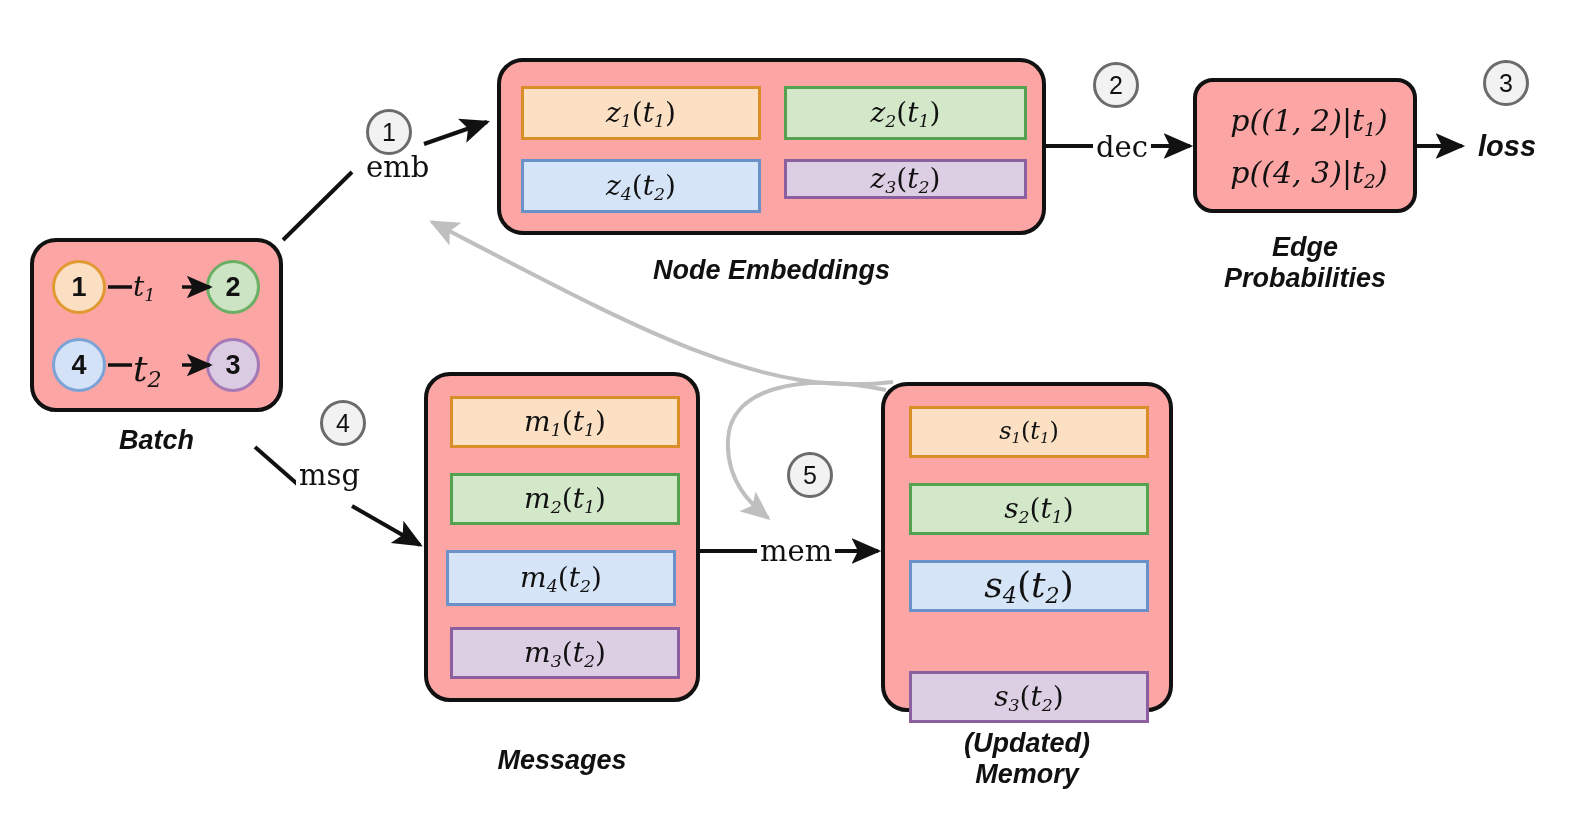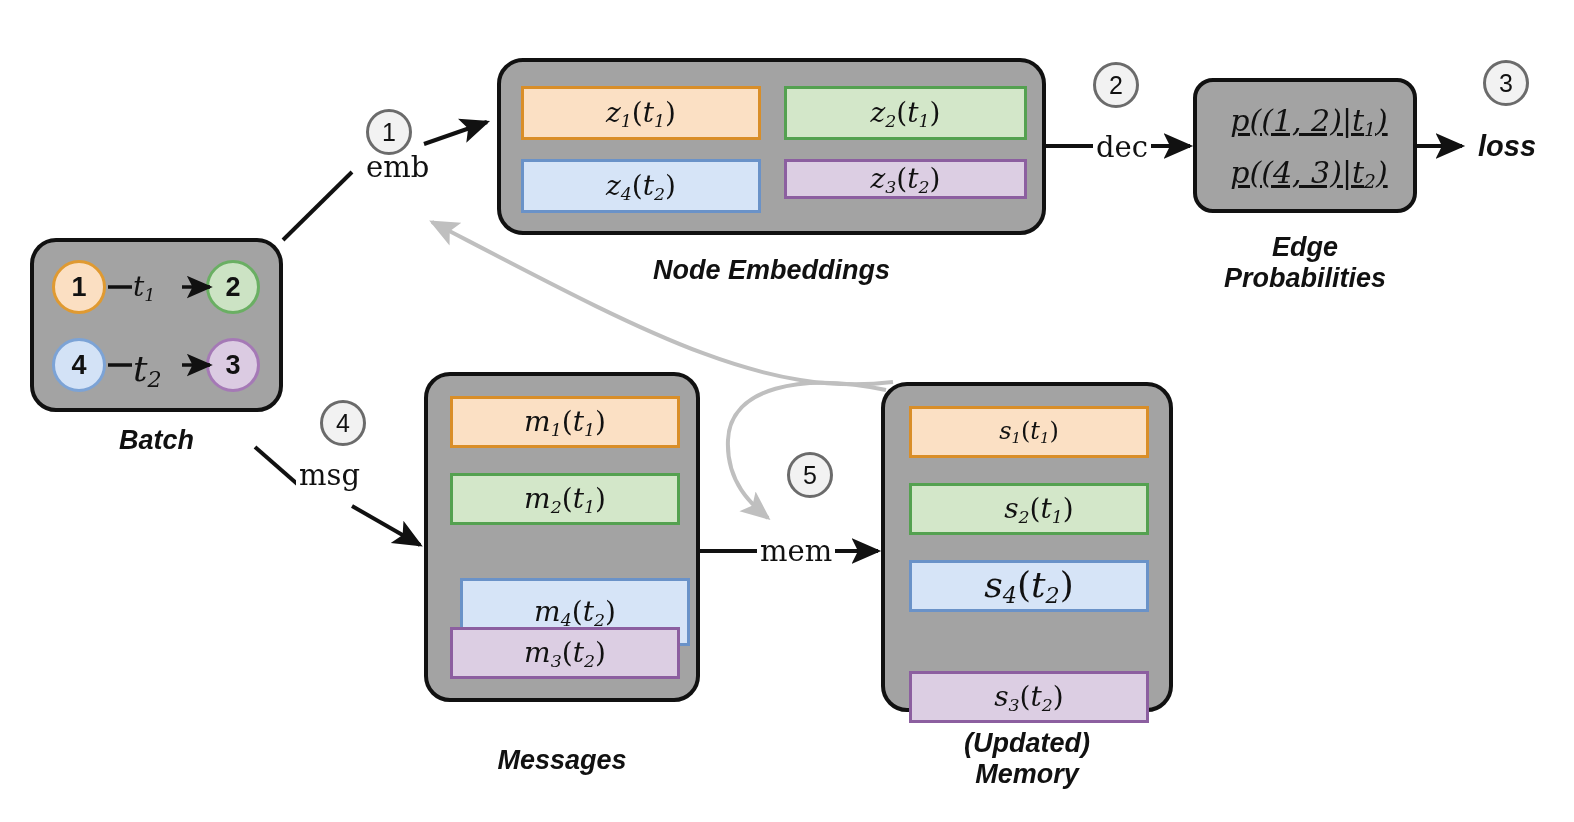--- a/index.html
+++ b/index.html
@@ -2,21 +2,21 @@
 <html><head>
 <meta charset="utf-8">
 <style>
   html,body{margin:0;padding:0;background:#ffffff;}
   body{width:1574px;height:822px;overflow:hidden;font-family:"Liberation Sans",sans-serif;}
   #stage{position:relative;width:1574px;height:822px;background:#fff;}
 
   svg.layer{position:absolute;left:0;top:0;width:1574px;height:822px;overflow:visible;pointer-events:none;}
 
   
-  .rbox{position:absolute;border:4px solid #111;border-radius:26px;background:#a3a3a3;box-sizing:border-box;}
+  .rbox{position:absolute;border:4px solid #111;border-radius:26px;background:#fca5a5;box-sizing:border-box;}
 
   
   .slot{position:absolute;box-sizing:border-box;border-width:3px;border-style:solid;
         display:flex;align-items:center;justify-content:center;}
   .slot .math{font-family:"DejaVu Serif","Liberation Serif",serif;font-style:italic;color:#111;}
   .c-orange{background:#FBE0C4;border-color:#D98E28;}
   .c-green {background:#D3E7C9;border-color:#54A150;}
   .c-blue  {background:#D6E4F7;border-color:#6A92C8;}
   .c-purple{background:#DCCEE3;border-color:#8C5FA0;}
 
@@ -42,21 +42,21 @@
   .node{position:absolute;width:54px;height:54px;border-radius:50%;border:3px solid;box-sizing:border-box;
         display:flex;align-items:center;justify-content:center;
         font-family:"Liberation Sans",sans-serif;font-weight:bold;font-size:27px;color:#111;}
   .n-orange{background:#FBDFC2;border-color:#E09A31;}
   .n-green {background:#CCE3C4;border-color:#6AAF63;}
   .n-blue  {background:#D3E2F6;border-color:#7CA3D6;}
   .n-purple{background:#DBCBE2;border-color:#A579B6;}
 
   
   .problines{position:absolute;display:flex;flex-direction:column;justify-content:center;gap:14px;}
-  .problines .math{font-size:30px;text-decoration:underline;}
+  .problines .math{font-size:30px;}
 
   .lossword{position:absolute;font-family:"Liberation Sans",sans-serif;font-weight:bold;font-style:italic;
             font-size:29px;color:#111;}
 </style>
 </head>
 <body>
 
 <div id="stage">
 
   <svg class="layer">
@@ -145,21 +145,21 @@
 
   <div class="lossword" style="left:1478px;top:130px;">loss</div>
 
   <div class="rbox" style="left:424px;top:372px;width:276px;height:330px;">
     <div class="slot c-orange" style="left:22px;top:20px;width:230px;height:52px;">
       <span class="math" style="font-size:28px;"><span>m</span><sub>1</sub><span class="upr">(</span><span>t</span><sub>1</sub><span class="upr">)</span></span>
     </div>
     <div class="slot c-green" style="left:22px;top:97px;width:230px;height:52px;">
       <span class="math" style="font-size:28px;"><span>m</span><sub>2</sub><span class="upr">(</span><span>t</span><sub>1</sub><span class="upr">)</span></span>
     </div>
-    <div class="slot c-blue" style="left:32px;top:174px;width:230px;height:68px;margin-top:28px;">
+    <div class="slot c-blue" style="left:18px;top:174px;width:230px;height:56px;">
       <span class="math" style="font-size:28px;"><span>m</span><sub>4</sub><span class="upr">(</span><span>t</span><sub>2</sub><span class="upr">)</span></span>
     </div>
     <div class="slot c-purple" style="left:22px;top:251px;width:230px;height:52px;">
       <span class="math" style="font-size:28px;"><span>m</span><sub>3</sub><span class="upr">(</span><span>t</span><sub>2</sub><span class="upr">)</span></span>
     </div>
   </div>
   <div class="caption" style="left:424px;top:745px;width:276px;">Messages</div>
 
   <div class="rbox" style="left:881px;top:382px;width:292px;height:330px;">
     <div class="slot c-orange" style="left:24px;top:20px;width:240px;height:52px;">

